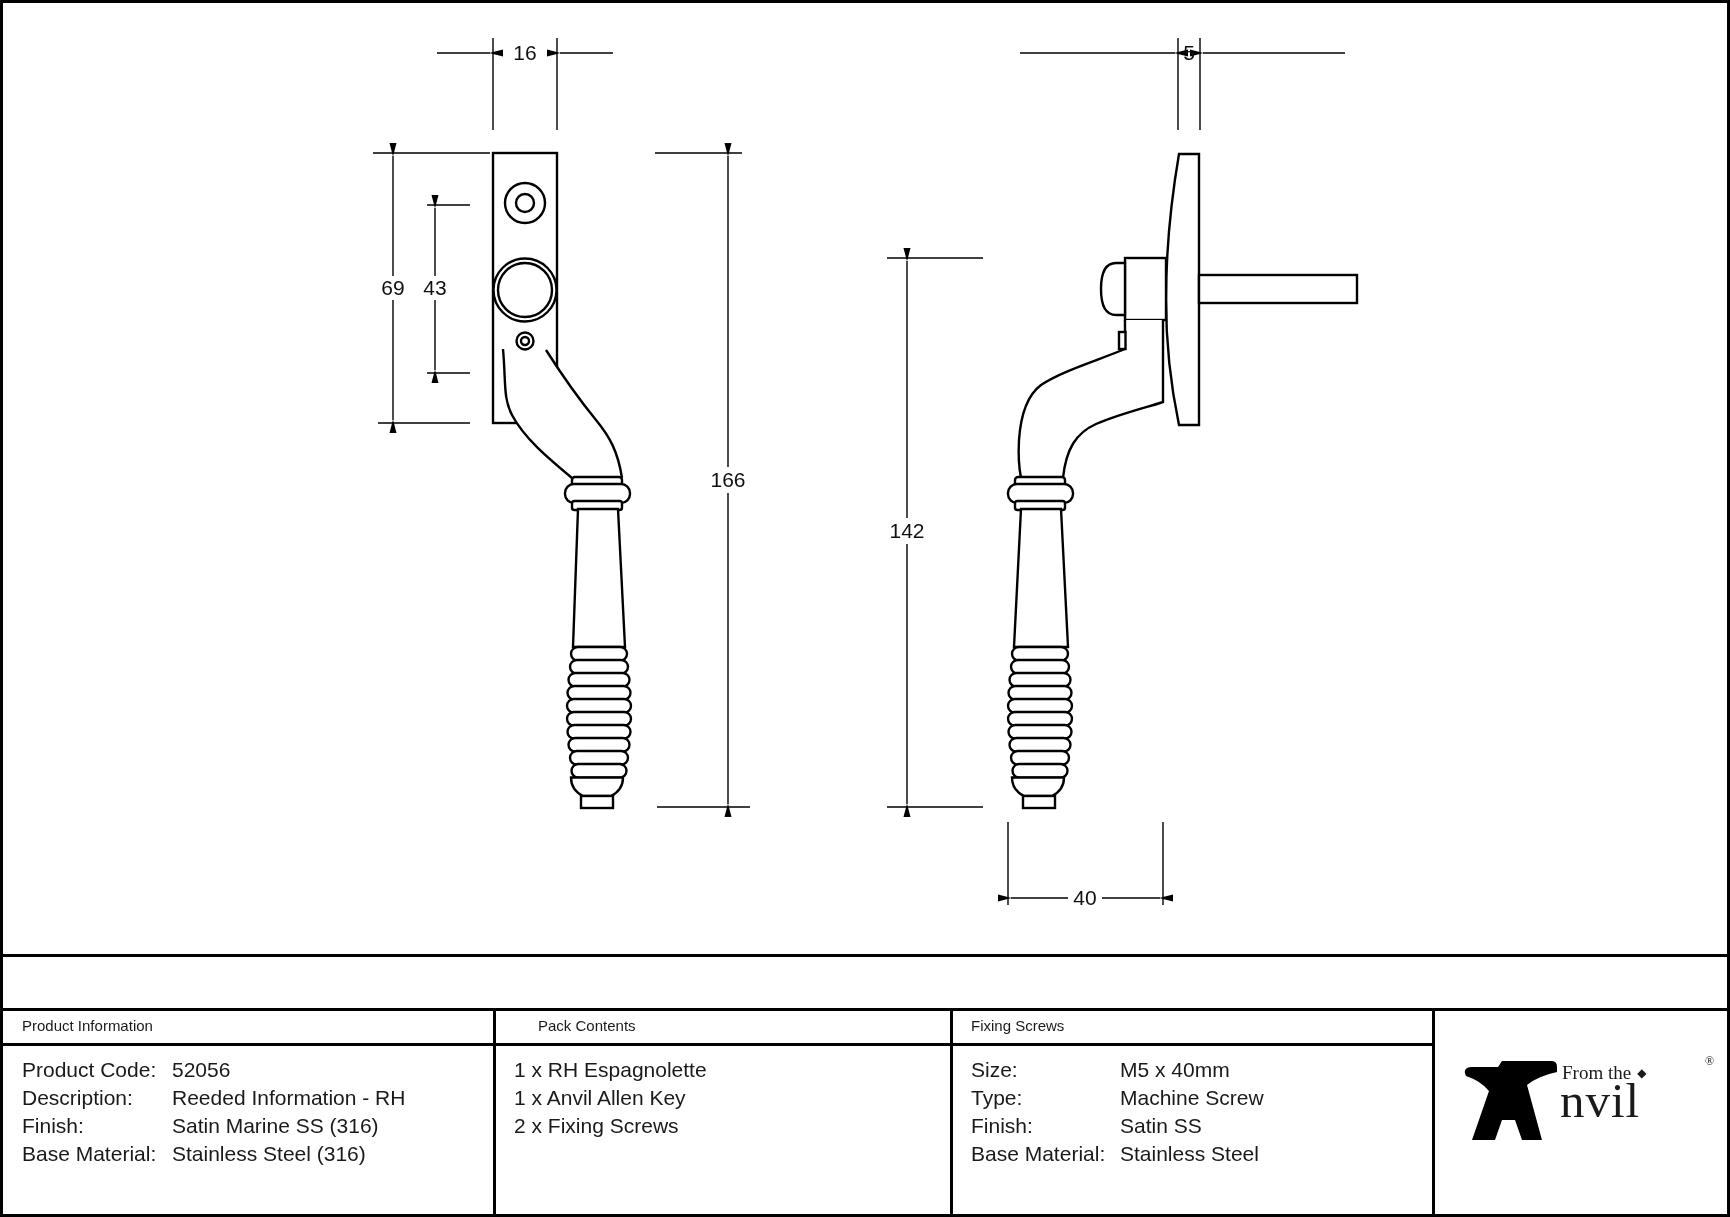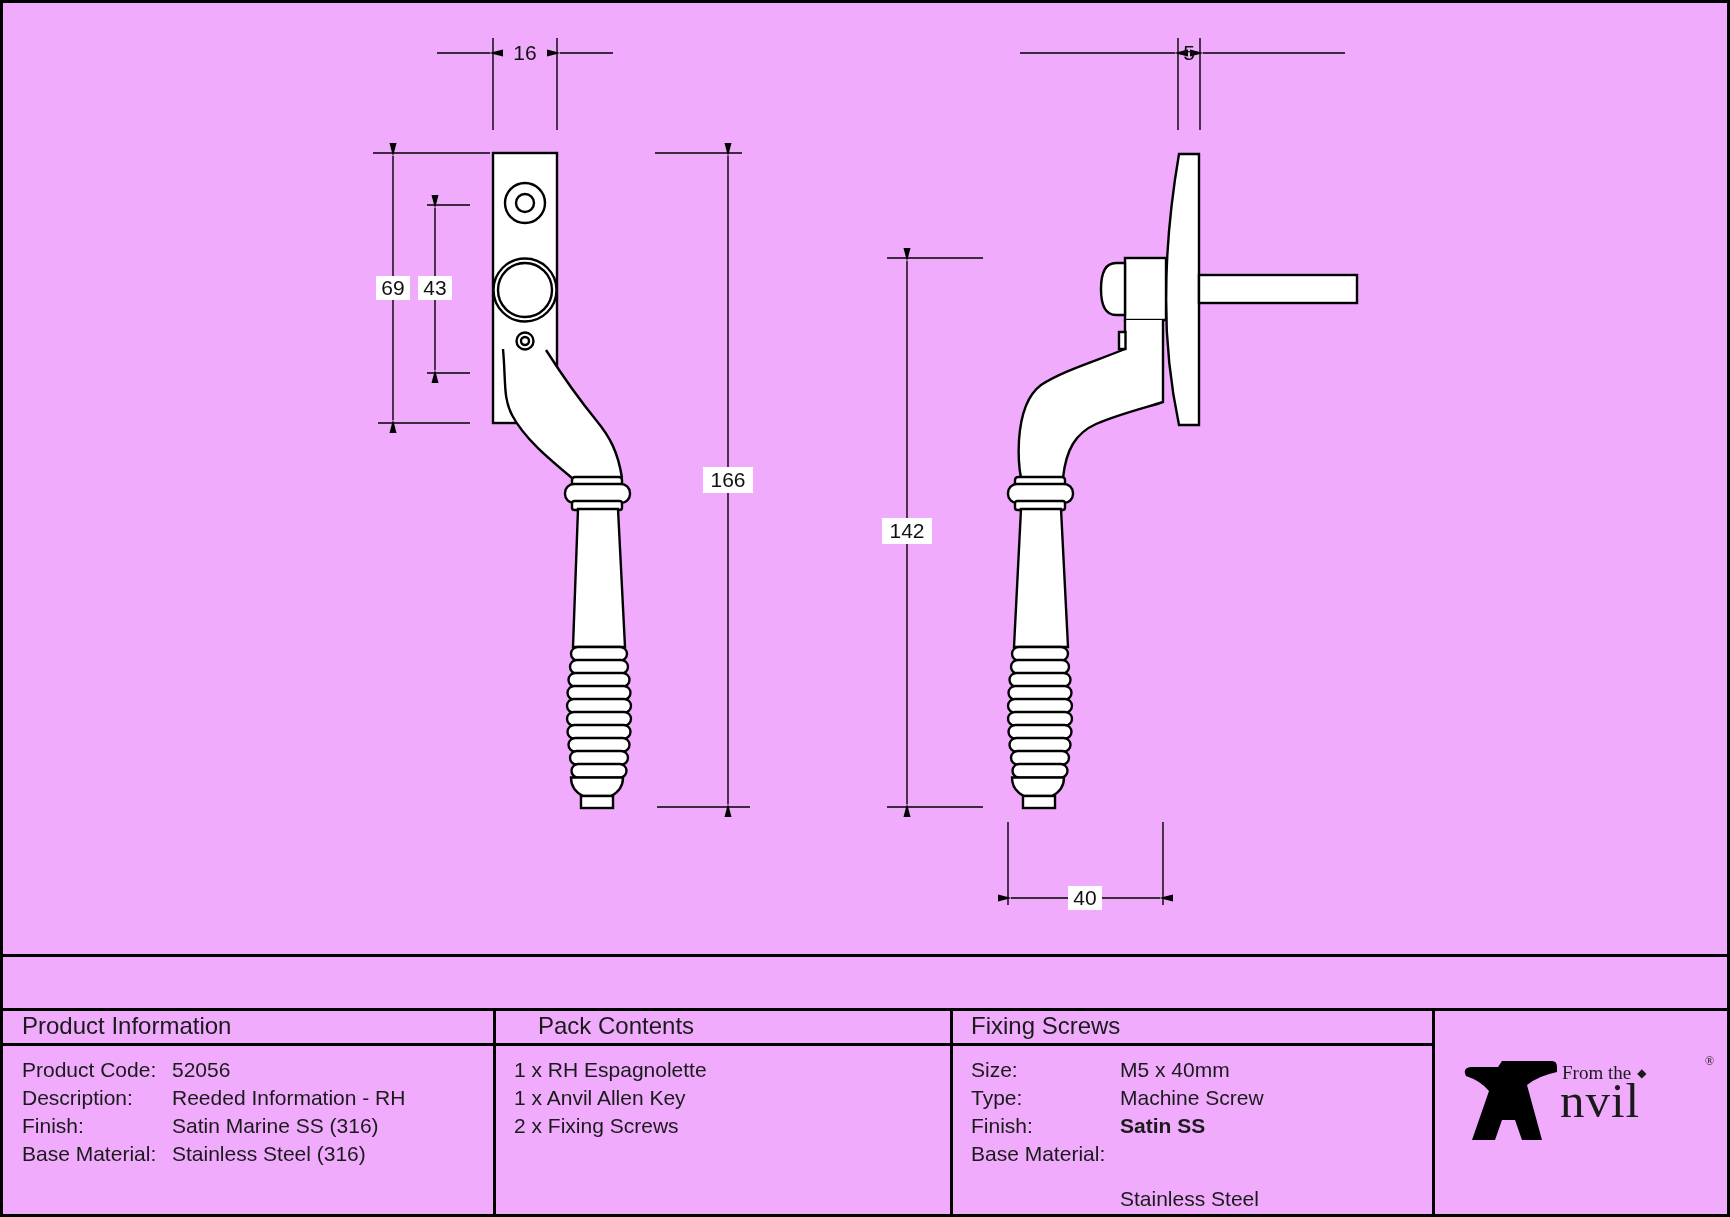--- a/index.html
+++ b/index.html
@@ -1,32 +1,32 @@
 <!DOCTYPE html>
 <html><head>
 <meta charset="utf-8">
 <style>
   html,body{margin:0;padding:0;background:#e8e8e8;}
   .page{
-    position:relative;width:1730px;height:1217px;background:#f0abfc;
+    position:relative;width:1730px;height:1217px;background:#ffffff;
     font-family:"Liberation Sans",sans-serif;color:#1a1a1a;overflow:hidden;
   }
   .outer-border{position:absolute;inset:0;border:3px solid #000;pointer-events:none;z-index:50;}
   .drawing{position:absolute;left:0;top:0;}
   .obj{fill:#fff;stroke:#000;stroke-width:2.4;}
   .objn{fill:none;stroke:#000;stroke-width:2.4;}
   .fillw{fill:#fff;stroke:none;}
   .thin{fill:none;stroke:#000;stroke-width:1.4;}
   .dimtxt{font-family:"Liberation Sans",sans-serif;font-size:21px;fill:#111;}
   .tbg{fill:#fff;}
   
   .hline,.vline{position:absolute;background:#000;}
   
   .t{position:absolute;font-size:21px;line-height:24px;white-space:nowrap;}
-  .hdr{font-size:24px;}
+  .hdr{font-size:15px;}
   
   .logo{position:absolute;left:1462px;top:1048px;width:250px;height:110px;}
   .logo-a{position:absolute;left:0;top:12px;}
   .logo-text{position:absolute;left:98px;top:0;width:150px;height:100%;font-family:"Liberation Serif",serif;}
   .fromthe{position:absolute;left:2px;top:14px;font-size:19px;white-space:nowrap;}
   .diamond{font-size:12px;vertical-align:2px;padding-left:6px;}
   .brand{position:absolute;left:0px;top:22px;font-size:49px;line-height:62px;letter-spacing:1px;}
   .reg{position:absolute;right:-4px;top:6px;font-size:12px;}
 </style>
 </head>
@@ -196,23 +196,23 @@
   <div class="t" style="left:514px;top:1058px;">1 x RH Espagnolette</div>
   <div class="t" style="left:514px;top:1086px;">1 x Anvil Allen Key</div>
   <div class="t" style="left:514px;top:1114px;">2 x Fixing Screws</div>
 
   <div class="t hdr" style="left:971px;top:1014px;">Fixing Screws</div>
   <div class="t" style="left:971px;top:1058px;">Size:</div>
   <div class="t" style="left:1120px;top:1058px;">M5 x 40mm</div>
   <div class="t" style="left:971px;top:1086px;">Type:</div>
   <div class="t" style="left:1120px;top:1086px;">Machine Screw</div>
   <div class="t" style="left:971px;top:1114px;">Finish:</div>
-  <div class="t" style="left:1120px;top:1114px;font-weight:bold;">Satin SS</div>
+  <div class="t" style="left:1120px;top:1114px;">Satin SS</div>
   <div class="t" style="left:971px;top:1142px;">Base Material:</div>
-  <div class="t" style="left:1120px;top:1142px;margin-top:45px;">Stainless Steel</div>
+  <div class="t" style="left:1120px;top:1142px;">Stainless Steel</div>
 
   <div class="logo">
     <svg class="logo-a" width="96" height="82" viewBox="0 0 96 82">
       <path fill="#000" d="M4,16 Q0,8 9,7 L36,7 L40,1 L90,1 Q95,1 95,7 L95,12 Q76,16 65,25 L80,80 L60,80 L53,60 L40,60 L33,80 L10,80 L27,31 Q19,21 4,16 Z"></path>
     </svg>
     <div class="logo-text">
       <div class="fromthe"><span>From the</span><span class="diamond">◆</span></div>
       <div class="brand">nvil</div>
       <div class="reg">®</div>
     </div>

